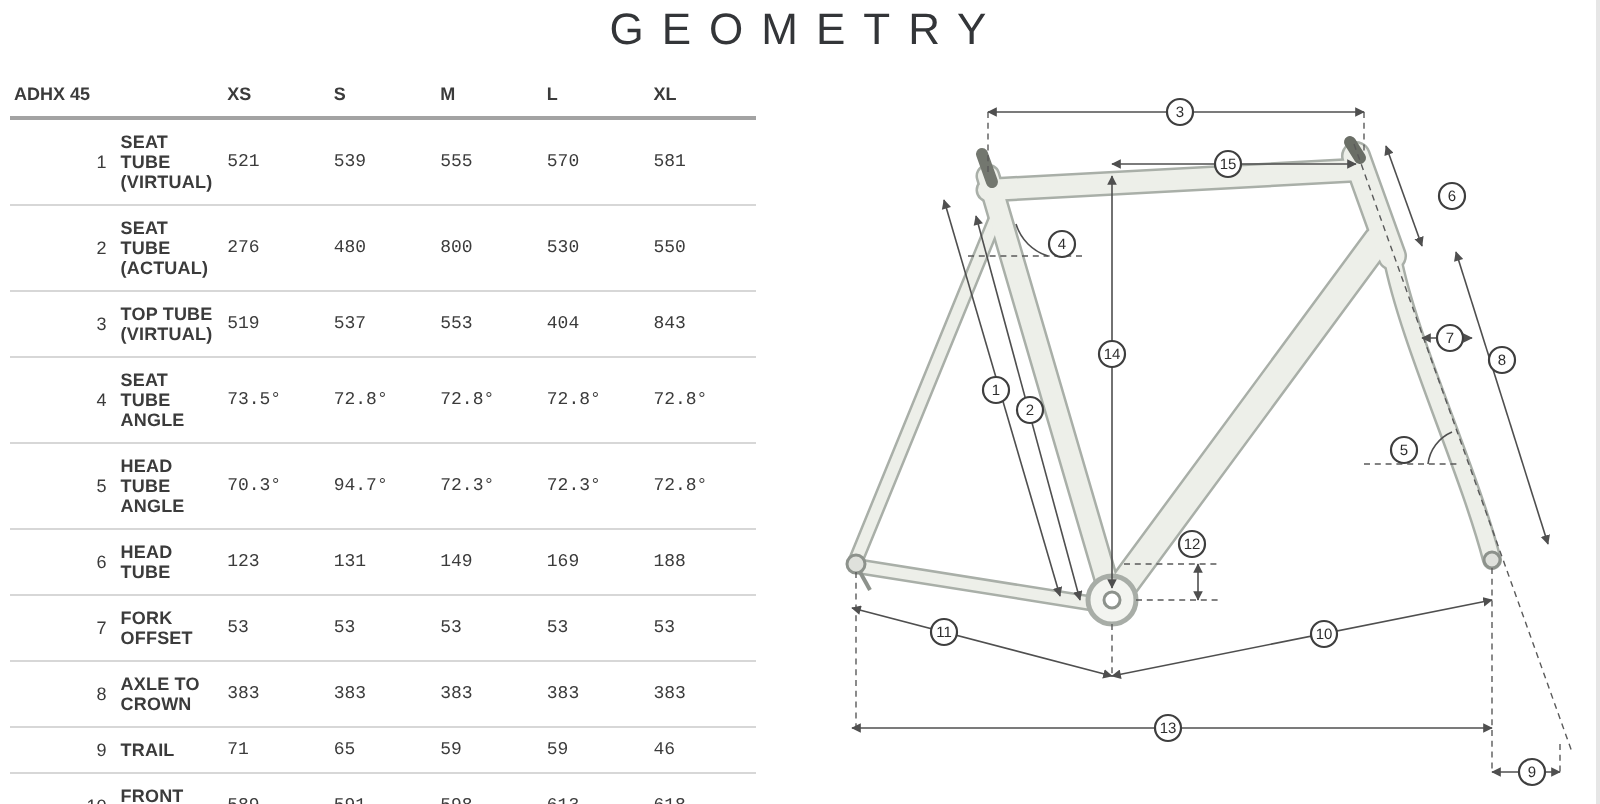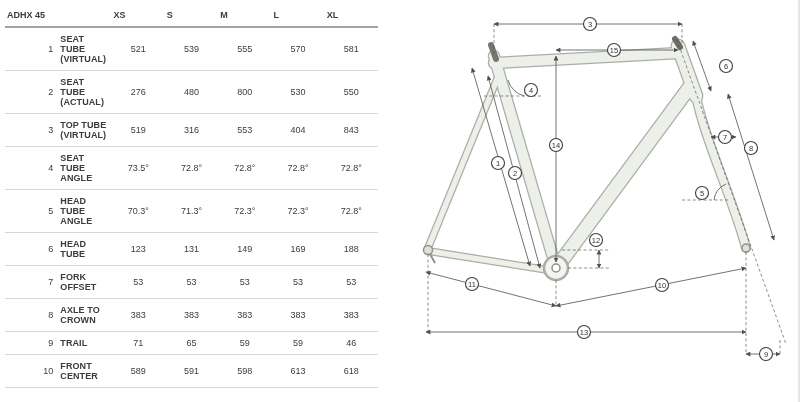--- a/index.html
+++ b/index.html
@@ -20,37 +20,38 @@
   
   .table-panel { width:382px; padding:2px 4px 0 5px; }
   table.geo { width:100%; border-collapse:collapse; table-layout:fixed; }
   .geo th, .geo td { font-size:9px; line-height:10px; color:#3b3b3b; }
   .geo thead th { padding:4px 2px 6px; border-bottom:2px solid #a3a3a3; font-weight:bold; }
   .geo thead th.model { text-align:left; padding-left:2px; }
   .geo thead th.val { text-align:left; }
   .geo td { padding:6px 2px; border-bottom:1px solid #d7d7d7; }
   .geo td.num { width:17px; text-align:right; padding-right:5px; color:#3b3b3b; }
   .geo td.label { width:112px; text-align:left; font-weight:bold; letter-spacing:0.1px; }
-  .geo td.val { text-align:center; }
+  .geo td.val { text-align:left;font-family:Liberation Mono, monospace; }
 
   
   .diagram-panel { flex:1; position:relative; }
   .diagram-panel svg { display:block; margin:6px 0 0 2px; }
   .tube-o { stroke:#a9afa8; fill:none; stroke-linecap:round; }
   .tube-i { stroke:#edefe9; fill:none; stroke-linecap:round; }
   .dim { stroke:#4f4f4f; stroke-width:0.8; fill:none; }
   .dsh { stroke:#5a5a5a; stroke-width:0.7; fill:none; stroke-dasharray:3,2.4; }
   .co  { fill:#ffffff; stroke:#3e3e3e; stroke-width:1.1; }
   .cot { font-size:7.5px; fill:#2e2e2e; text-anchor:middle; font-family:"Liberation Sans",sans-serif; }
 </style>
 </head>
 <body>
 
 <div class="page">
 
+  <h1 class="title">GEOMETRY</h1>
 
   <div class="content">
 
     <div class="table-panel">
       <table class="geo">
         <thead>
           <tr>
             <th class="model" colspan="2">ADHX 45</th>
 
           <th class="val">XS</th>
@@ -78,41 +79,41 @@
               <td class="val">480</td>
               <td class="val">800</td>
               <td class="val">530</td>
               <td class="val">550</td>
             </tr>
 
   <tr>
     <td class="num">3</td>
     <td class="label">TOP TUBE (VIRTUAL)</td>
   <td class="val">519</td>
-              <td class="val">316</td>
+              <td class="val">537</td>
               <td class="val">553</td>
               <td class="val">404</td>
               <td class="val">843</td>
             </tr>
 
   <tr>
     <td class="num">4</td>
     <td class="label">SEAT TUBE ANGLE</td>
   <td class="val">73.5°</td>
               <td class="val">72.8°</td>
               <td class="val">72.8°</td>
               <td class="val">72.8°</td>
               <td class="val">72.8°</td>
             </tr>
 
   <tr>
     <td class="num">5</td>
     <td class="label">HEAD TUBE ANGLE</td>
   <td class="val">70.3°</td>
-              <td class="val">71.3°</td>
+              <td class="val">94.7°</td>
               <td class="val">72.3°</td>
               <td class="val">72.3°</td>
               <td class="val">72.8°</td>
             </tr>
 
   <tr>
     <td class="num">6</td>
     <td class="label">HEAD TUBE</td>
   <td class="val">123</td>
               <td class="val">131</td>

